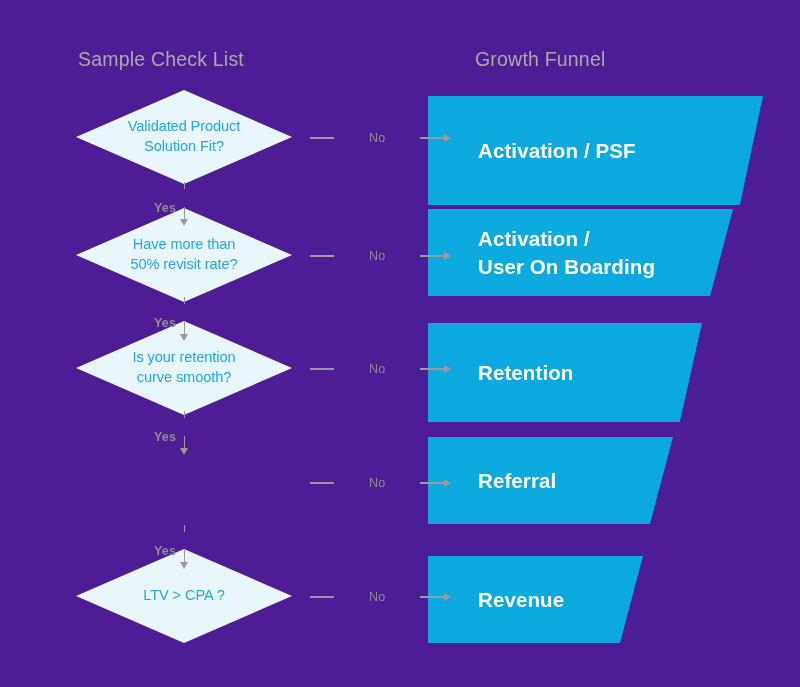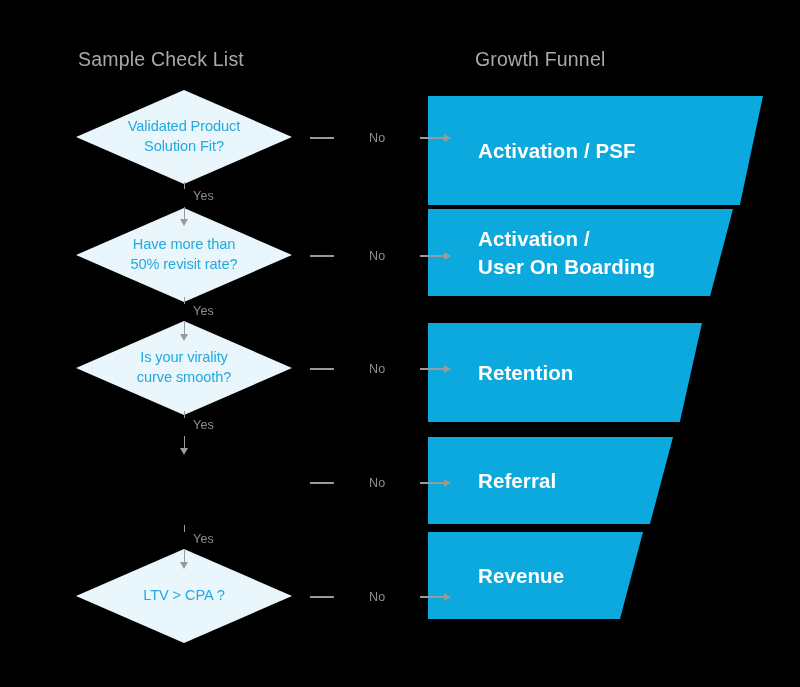--- a/index.html
+++ b/index.html
@@ -9,21 +9,21 @@
     background: #ffffff;
   }
   body {
     font-family: "Liberation Sans", sans-serif;
     -webkit-font-smoothing: antialiased;
   }
   #canvas {
     position: relative;
     width: 800px;
     height: 687px;
-    background: #000000;
+    background: #4c1d95;
     overflow: hidden;
   }
 
   
   .col-heading {
     position: absolute;
     font-size: 19.5px;
     font-weight: 400;
     color: #a9a9a9;
     letter-spacing: 0.2px;
@@ -70,26 +70,27 @@
     position: absolute;
     left: 29.5px;
     top: 0px;
     width: 1.6px;
     height: 7px;
     background: #9a9a9a;
   }
   .yes-text {
     position: absolute;
     left: 0;
-    top: 7px;
+    top: 19px;
     width: 60px;
-    text-align: right;
+    text-align: left;
     font-size: 12.5px;
     color: #8e8e8e;
     letter-spacing: 0.2px;
+    font-weight: bold;
   }
   .yes-arrow {
     position: absolute;
     left: 29.5px;
     top: 25px;
     width: 1.6px;
     height: 13px;
     background: #9a9a9a;
   }
   .yes-arrow::after {
@@ -191,40 +192,40 @@
   <div class="funnel-stage" style="top:323px; height:99px; width:274px;
               clip-path: polygon(0 0, 100% 0, 91.9% 100%, 0 100%);">
     <div class="funnel-label">Retention</div>
   </div>
 
   <div class="funnel-stage" style="top:437px; height:87px; width:245px;
               clip-path: polygon(0 0, 100% 0, 90.6% 100%, 0 100%);">
     <div class="funnel-label">Referral</div>
   </div>
 
-  <div class="funnel-stage" style="top:532px; height:87px; width:215px;
+  <div class="funnel-stage" style="top:556px; height:87px; width:215px;
               clip-path: polygon(0 0, 100% 0, 89.3% 100%, 0 100%);">
     <div class="funnel-label">Revenue</div>
   </div>
 
   <div class="diamond-node" style="left:76px; top:90px;">
     <div class="diamond-shape"></div>
     <div class="diamond-label">Validated Product
 Solution Fit?</div>
   </div>
 
   <div class="diamond-node" style="left:76px; top:208px;">
     <div class="diamond-shape"></div>
     <div class="diamond-label">Have more than
 50% revisit rate?</div>
   </div>
 
   <div class="diamond-node" style="left:76px; top:321px;">
     <div class="diamond-shape"></div>
-    <div class="diamond-label">Is your virality
+    <div class="diamond-label">Is your retention
 curve smooth?</div>
   </div>
 
 
   <div class="diamond-node" style="left:76px; top:549px;">
     <div class="diamond-shape"></div>
     <div class="diamond-label">LTV &gt; CPA ?</div>
   </div>
 
   <div class="yes-connector" style="top:182px;">

